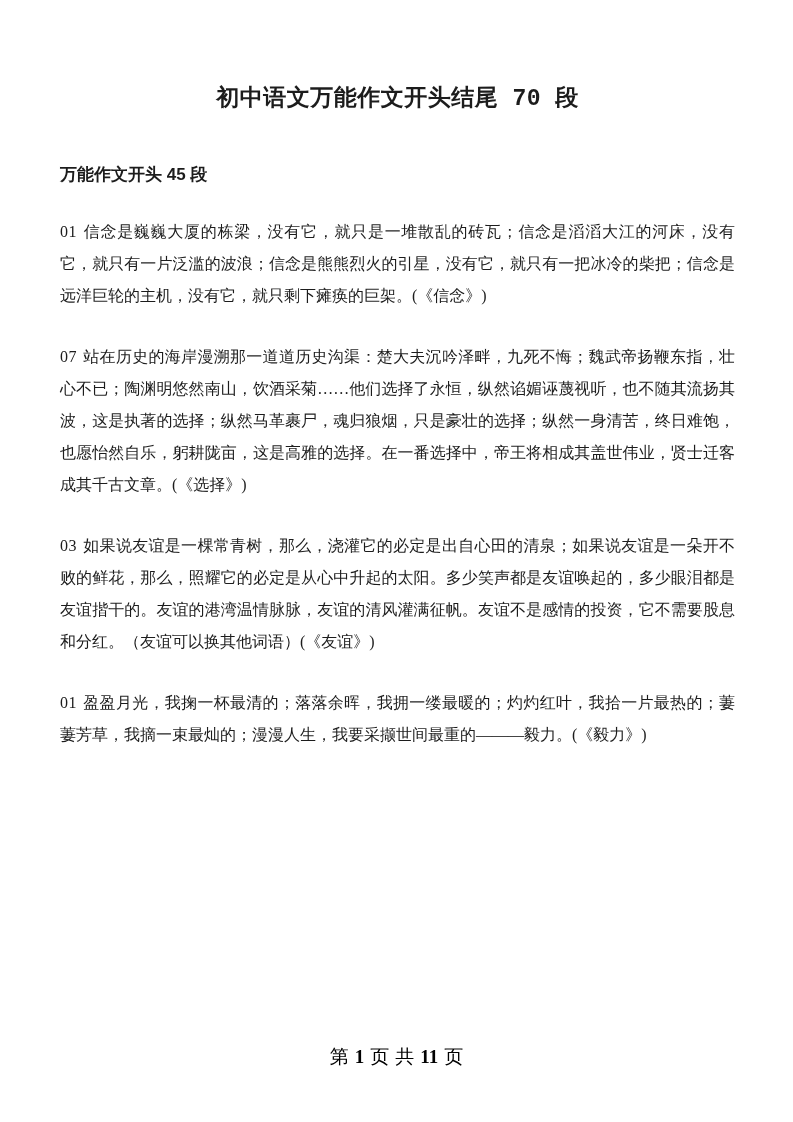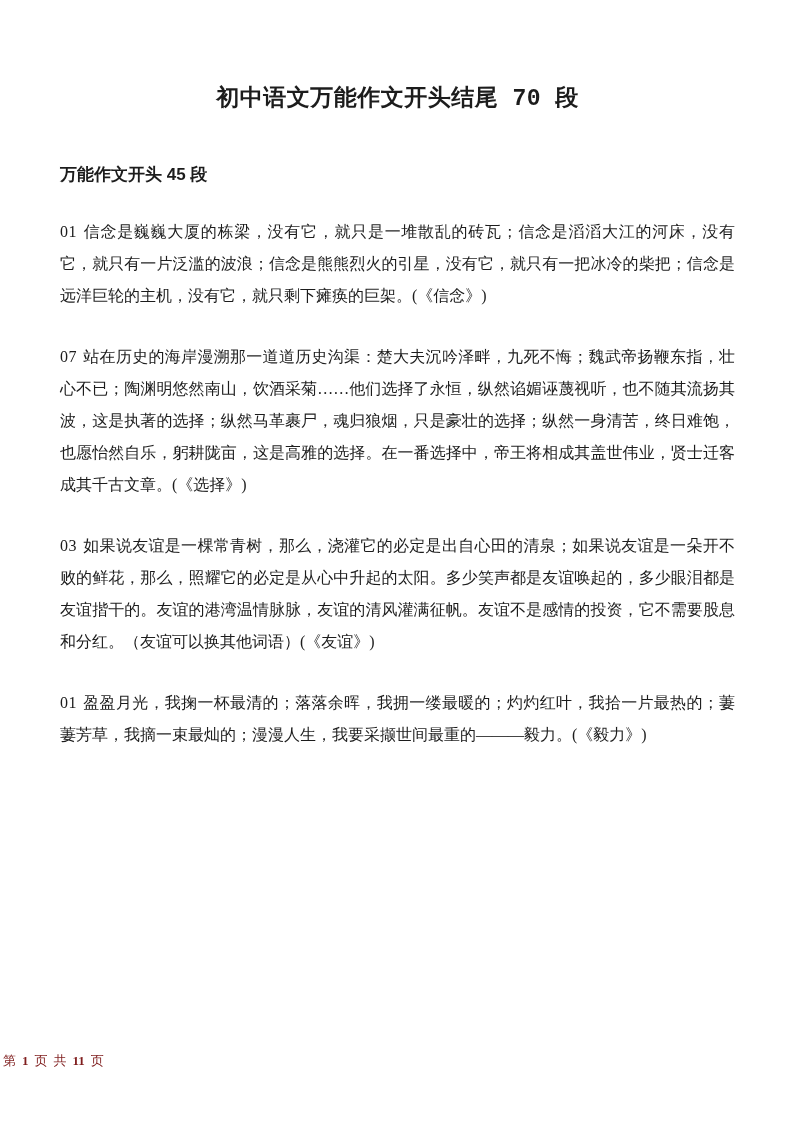--- a/index.html
+++ b/index.html
@@ -46,23 +46,23 @@
     }
     .para .num {
       margin-right: 6px;
       letter-spacing: 0.5px;
     }
     .footer {
       position: absolute;
       left: 0;
       bottom: 52px;
       width: 100%;
-      text-align: left;
-      font-size: 13px;
-      color: #7f1d1d;
+      text-align: center;
+      font-size: 19px;
+      color: #000000;
     }
     .footer span { margin: 0 3px; }
     .footer .b { font-weight: bold; }
   </style>
 </head>
 <body>
 
 <div class="page">
 
   <h1 class="doc-title">初中语文万能作文开头结尾 70 段</h1>

